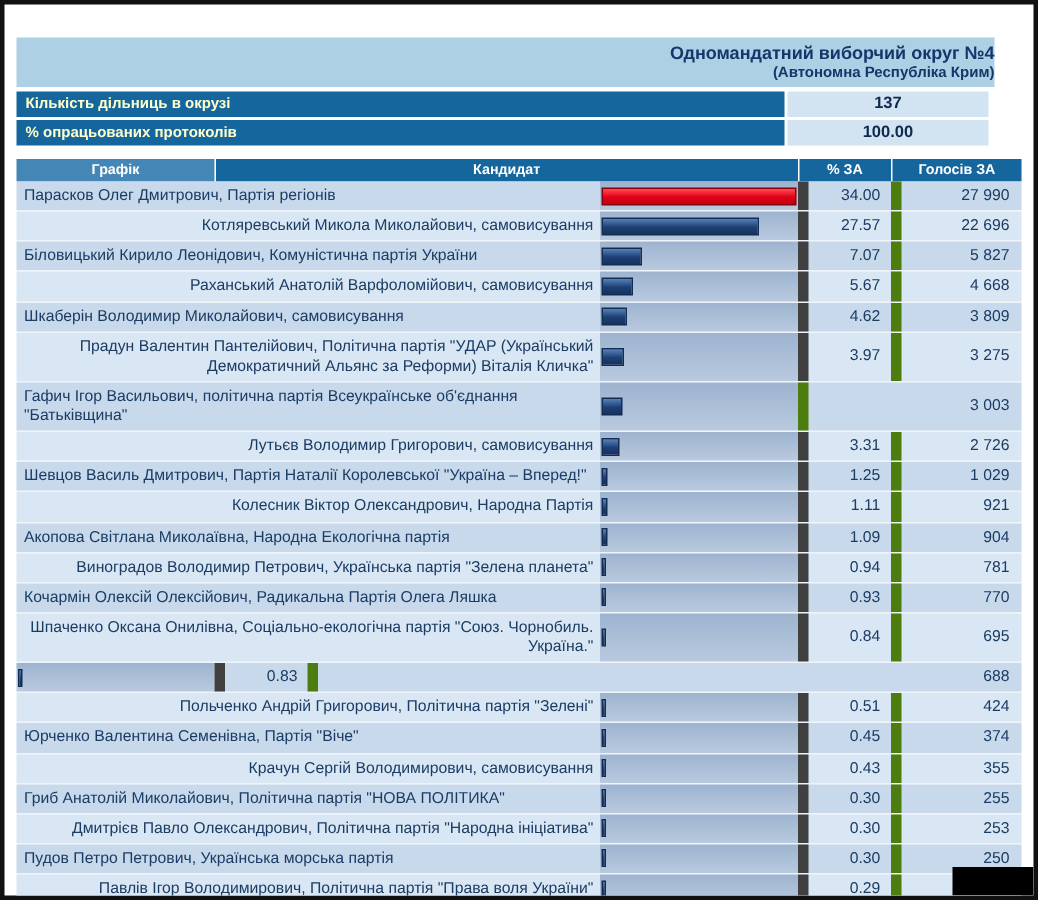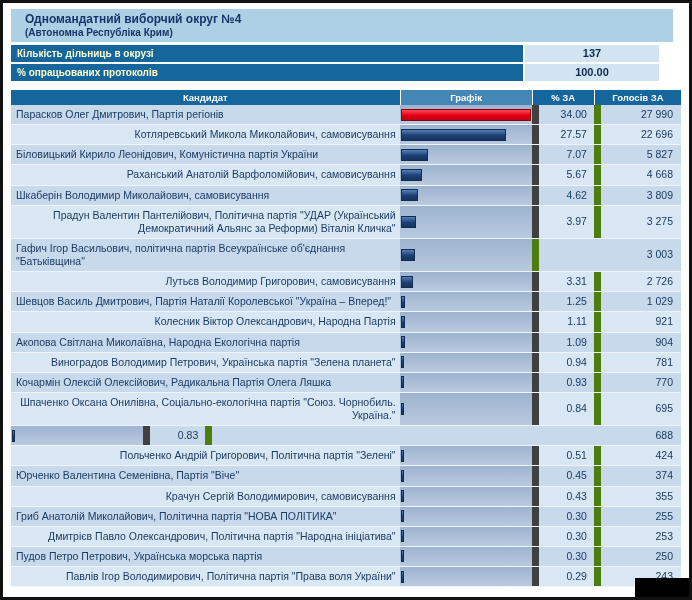--- a/index.html
+++ b/index.html
@@ -11,23 +11,24 @@
     font-family: "Liberation Sans", sans-serif;
     position: relative;
     overflow: hidden;
   }
   .page-inner { padding: 6px 8px; }
 
   
   .title-bar {
     width: calc(100% - 22px);
     background: #aed0e4;
-    text-align: left;
-    padding: 3px 0 4px 14px;
+    text-align: right;
+    padding: 3px 0 4px 4px;
     margin-bottom: 3px;
+    margin-top: 16px;
   }
   .title-line1 { font-size: 12px; font-weight: bold; color: #14366b; }
   .title-line2 { font-size: 10px; font-weight: bold; color: #14366b; margin-top: 1px; }
 
   
   .info-row { display: flex; gap: 2px; margin-bottom: 2px; width: calc(100% - 22px); }
   .info-label {
     flex: 0 0 79%; box-sizing: border-box;
     background: #15669c; color: #ffffcc;
     font-size: 10px; font-weight: bold;
@@ -106,22 +107,22 @@
     <div class="info-value">137</div>
   </div>
 
   <div class="info-row">
     <div class="info-label">% опрацьованих протоколів</div>
     <div class="info-value">100.00</div>
   </div>
 
   <div class="results-table">
     <div class="trow">
+      <div class="th th-graph col-graph">Графік</div>
       <div class="th col-name">Кандидат</div>
-      <div class="th th-graph col-graph">Графік</div>
       <div class="th col-pct">% ЗА</div>
       <div class="th col-votes">Голосів ЗА</div>
     </div>
     <div>
   <div class="trow row even">
     <div class="cell cell-name cell-plain col-name">Парасков Олег Дмитрович, Партія регіонів</div>
     <div class="cell cell-graph col-graph">
       <div class="bar winner" style="width: 100%;"></div>
     </div>
     <div class="cell cell-pct cell-plain col-pct">34.00</div>

